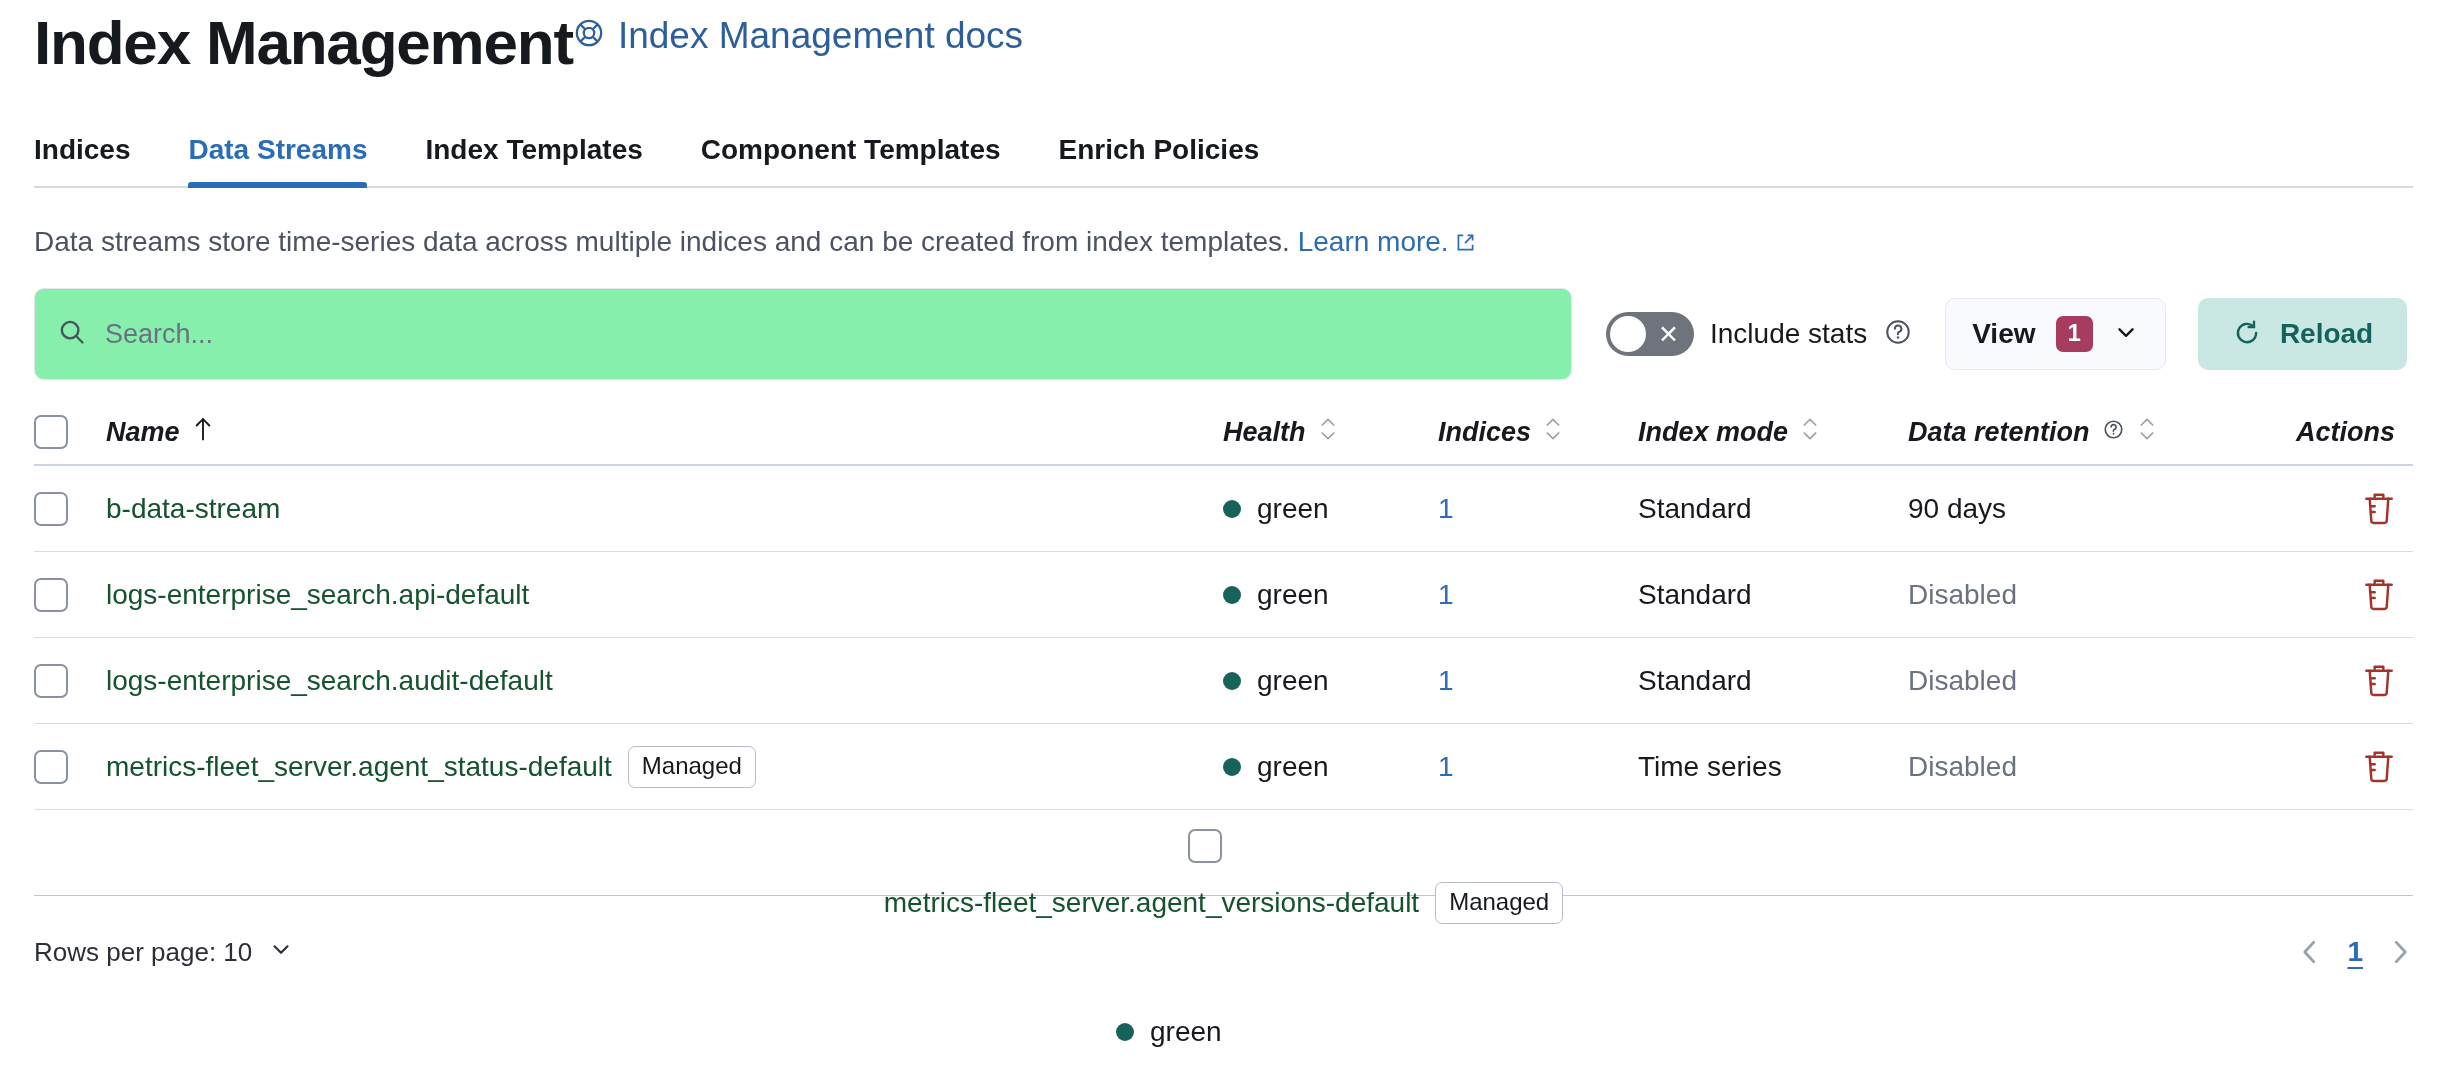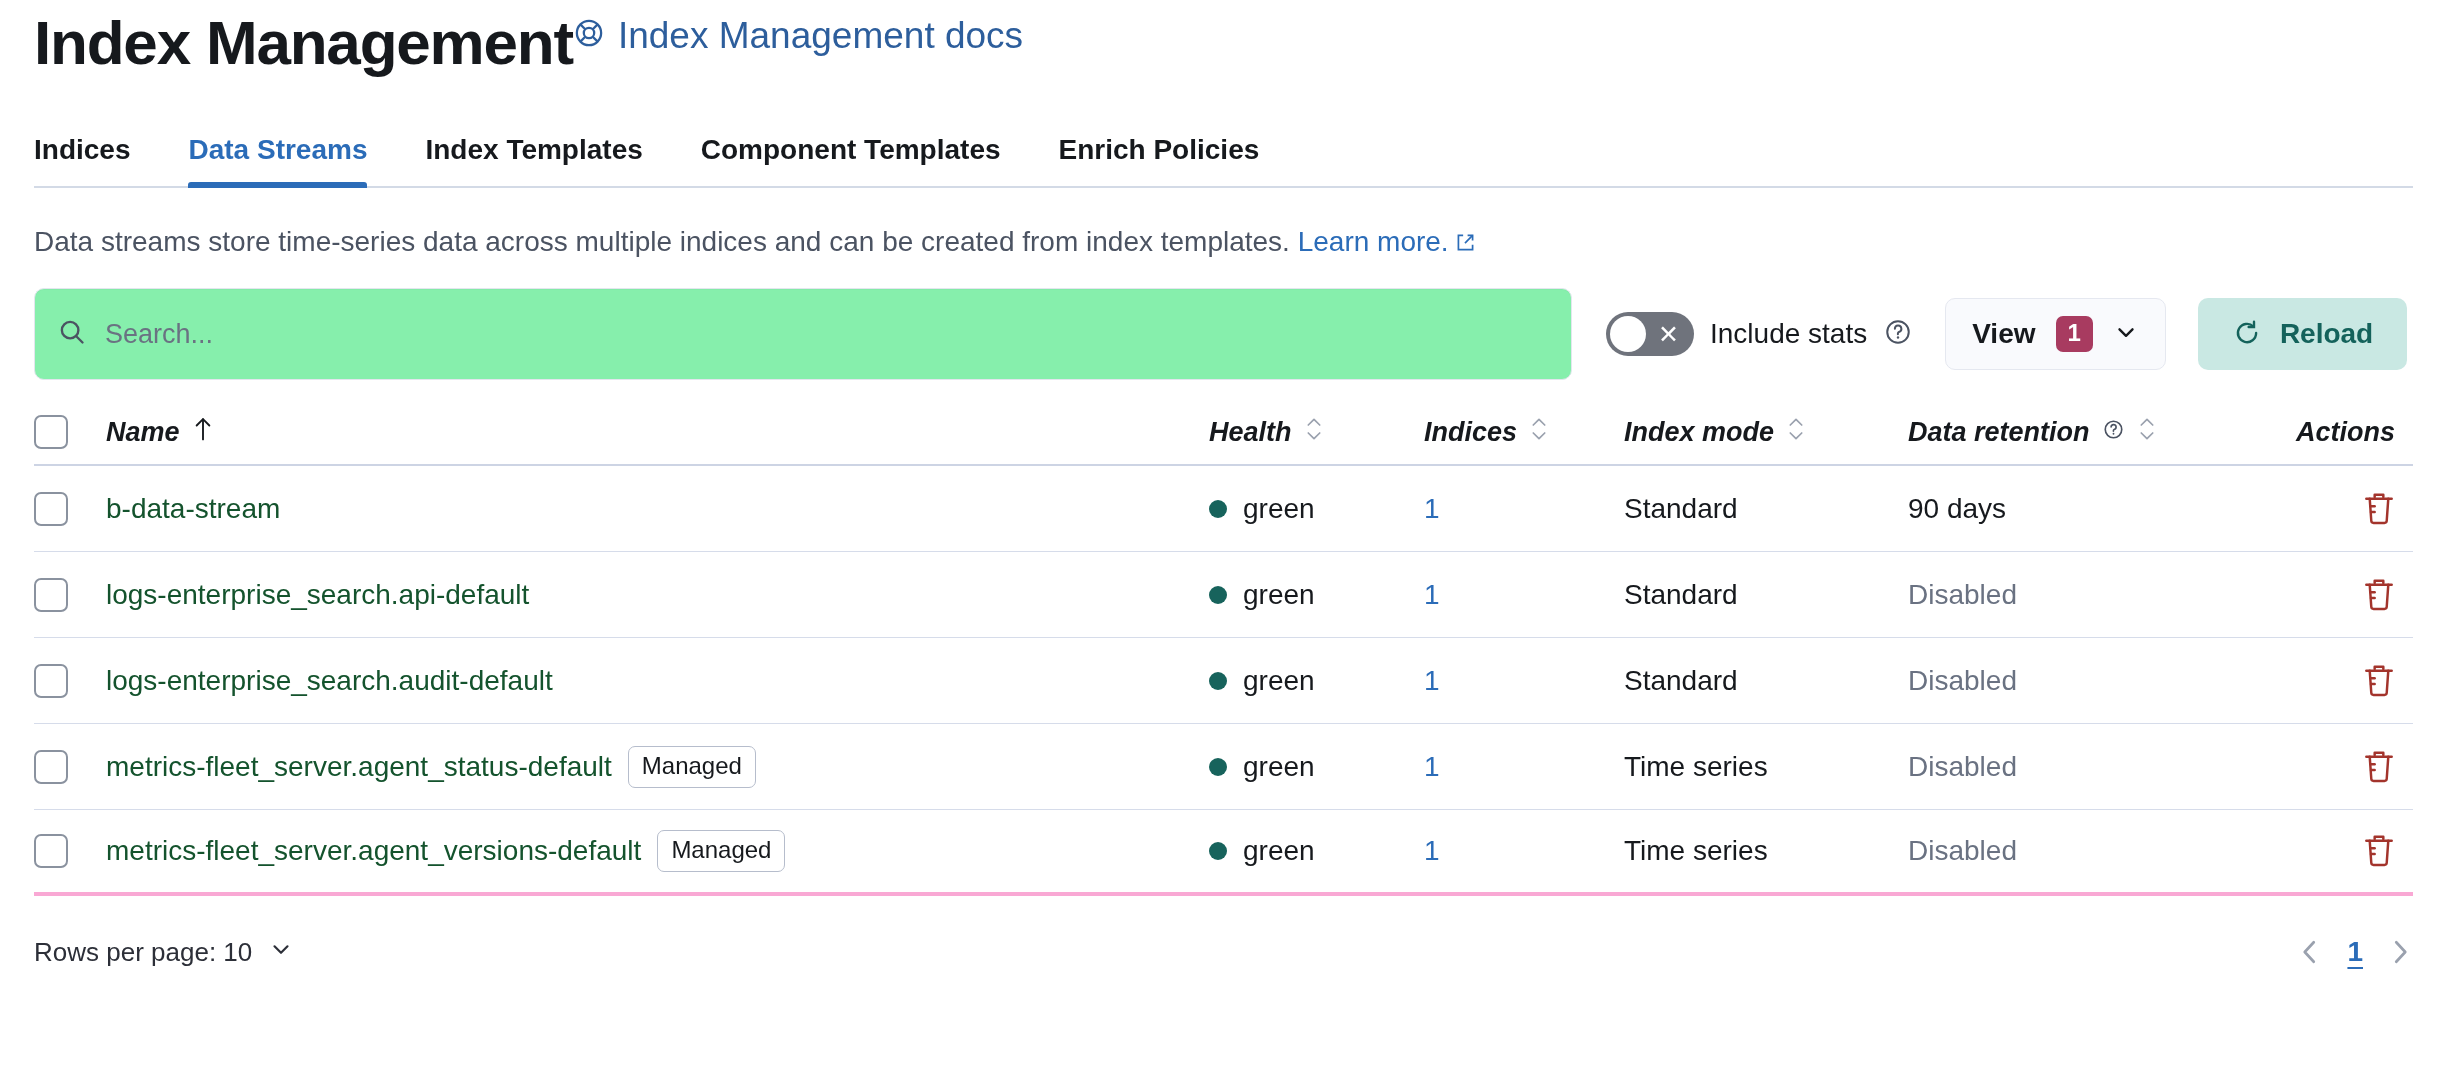--- a/index.html
+++ b/index.html
@@ -218,35 +218,35 @@
   .row {
     display: flex;
     align-items: center;
     border-bottom: 1px solid #d6dcea;
     height: 86px;
   }
   .row.head {
     height: 66px;
     border-bottom: 2px solid #cdd4e4;
   }
-  .row.last { border-bottom: 4px solid #f9a8d4; }
+  .row.last { border-bottom: 1px solid #f9a8d4; flex-direction: column; }
 
   .cb-cell { width: 72px; flex: 0 0 72px; display: flex; align-items: center; }
   .checkbox {
     width: 34px; height: 34px;
     border: 2px solid #8a929f;
     border-radius: 7px;
     background: #fff;
     cursor: pointer;
   }
   .c-name   { flex: 1 1 auto; min-width: 0; display:flex; align-items:center; gap: 16px; }
   .c-health { width: 215px; flex: 0 0 215px; display:flex; align-items:center; gap: 16px; }
   .c-indices{ width: 200px; flex: 0 0 200px; }
   .c-mode   { width: 270px; flex: 0 0 270px; }
-  .c-ret    { width: 305px; flex: 0 0 305px; margin-left: 14px; }
+  .c-ret    { width: 305px; flex: 0 0 305px; }
   .c-actions{ width: 200px; flex: 0 0 200px; display:flex; justify-content:flex-end; padding-right: 18px; }
 
   .th {
     font-size: 27px;
     font-weight: 700;
     color: #16191d;
     display: flex;
     align-items: center;
     gap: 12px;
     white-space: nowrap;

